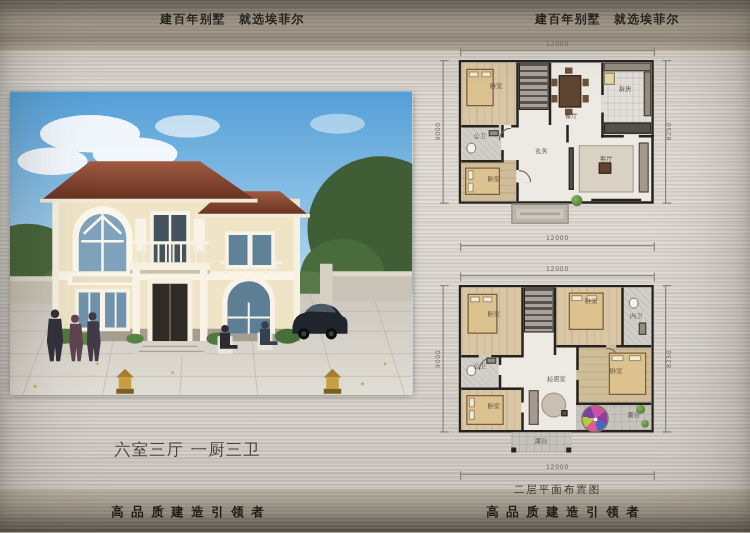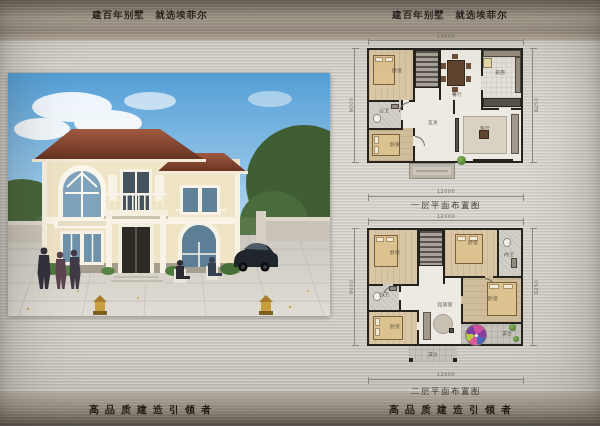--- a/index.html
+++ b/index.html
@@ -17,21 +17,21 @@
     background:
       repeating-linear-gradient(0deg, rgba(255,255,255,.14) 0 1px, rgba(0,0,0,0) 1px 3px),
       linear-gradient(180deg,#6e675d,#a79d8f 45%,#948a7d 78%,#b7ad9f);
     border-bottom:1px solid #d9d3c8; }
   .band-bottom { position:absolute; left:0; top:390px; width:600px; height:36px;
     background:
       repeating-linear-gradient(0deg, rgba(255,255,255,.12) 0 1px, rgba(0,0,0,0) 1px 3px),
       linear-gradient(180deg,#bcb4a8,#978e81 55%,#6e665c 88%,#58514a);
     border-top:1px solid #ddd7cc; }
   .header { position:absolute; top:9px; width:300px; text-align:center;
-    font-size:9.5px; font-weight:bold; color:#221e19; letter-spacing:1px; }
+    font-size:9.5px; font-weight:bold; color:#221e19; letter-spacing:1px;margin-left:36px; }
   .header.left { left:0; } .header.right { left:300px; }
   .photo { position:absolute; left:8px; top:73px; width:322px; height:243px;
     box-shadow:0 1px 5px rgba(0,0,0,.35); overflow:hidden; }
   .spec { position:absolute; left:0; top:351px; width:300px; text-align:center;
     font-size:13px; color:#474440; letter-spacing:1px; }
   .footer { position:absolute; top:403px; width:300px; text-align:center;
     font-size:10px; font-weight:bold; color:#1c1813; letter-spacing:6px; text-indent:6px; }
   .footer.left { left:0; } .footer.right { left:300px; }
 
   
@@ -265,20 +265,21 @@
           </g>
         <g transform="translate(250,222)">
             <path d="M1 7 L8 0 L15 7 Z" fill="#a87c2a"></path>
             <rect x="3" y="7" width="10" height="9" fill="#c79f3e"></rect>
             <rect x="1" y="16" width="14" height="4" fill="#7c5f22"></rect>
           </g>
       </g>
     </svg>
   </div>
 
+  <div class="spec">六室三厅 一厨三卫</div>
   <div class="footer left">高品质建造引领者</div>
   <div class="footer right">高品质建造引领者</div>
 
   <span class="dim-label" style="left:446px;top:33px">12000</span>
   <div class="dim-h" style="left:368px;top:40px;width:156px"></div>
   <span class="dim-label v" style="left:351px;top:105px">9000</span>
   <div class="dim-v" style="left:354px;top:48px;height:115px"></div>
   <span class="dim-label v" style="left:536px;top:105px">8250</span>
   <div class="dim-v" style="left:532px;top:48px;height:115px"></div>
   <span class="dim-label" style="left:446px;top:188px">12000</span>
@@ -344,21 +345,20 @@
     <div class="plant" style="left:88px;top:106px;width:9px;height:9px"></div>
 
     <span class="lbl" style="left:28px;top:20px">卧室</span>
     <span class="lbl" style="left:88px;top:44px">餐厅</span>
     <span class="lbl" style="left:131px;top:22px">厨房</span>
     <span class="lbl" style="left:15px;top:60px">公卫</span>
     <span class="lbl" style="left:64px;top:72px">玄关</span>
     <span class="lbl" style="left:116px;top:78px">客厅</span>
     <span class="lbl" style="left:26px;top:94px">卧室</span>
   </div>
-  <div class="plan-caption" style="top:200px">一层平面布置图</div>
 
   <span class="dim-label" style="left:446px;top:213px">12000</span>
   <div class="dim-h" style="left:368px;top:220px;width:156px"></div>
   <span class="dim-label v" style="left:351px;top:287px">9000</span>
   <div class="dim-v" style="left:354px;top:228px;height:118px"></div>
   <span class="dim-label v" style="left:536px;top:287px">8250</span>
   <div class="dim-v" style="left:532px;top:228px;height:118px"></div>
   <span class="dim-label" style="left:446px;top:371px">12000</span>
   <div class="dim-h" style="left:368px;top:379px;width:156px"></div>
 

